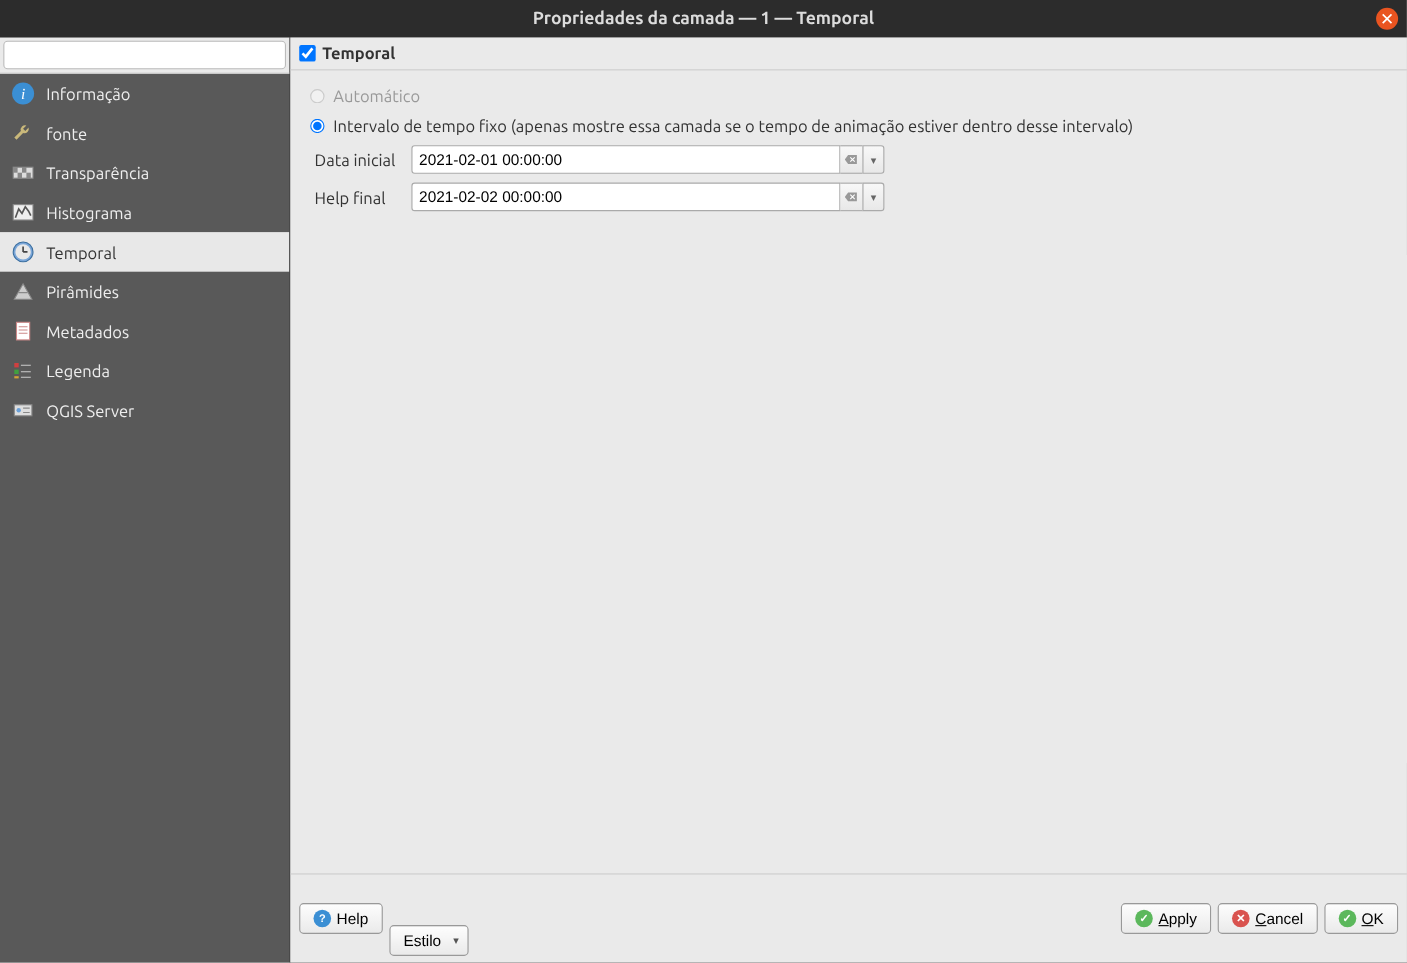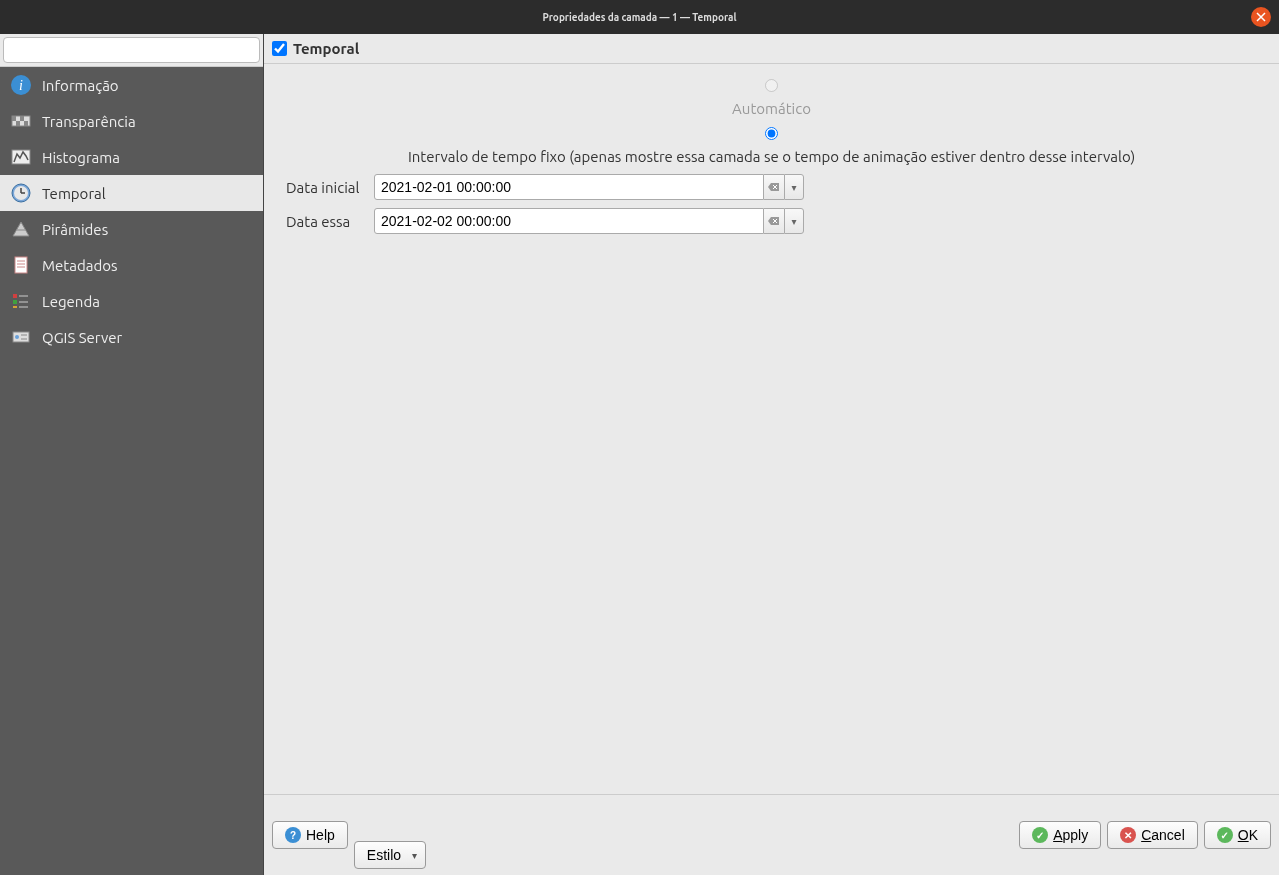--- a/index.html
+++ b/index.html
@@ -21,21 +21,21 @@
   }
   .titlebar {
     height: 34px;
     background: #2c2c2c;
     color: #dcdcdc;
     display: flex;
     align-items: center;
     justify-content: center;
     position: relative;
     font-weight: bold;
-    font-size: 10px;
+    font-size: 16px;
   }
   .titlebar .close {
     position: absolute;
     right: 8px;
     top: 7px;
     width: 20px;
     height: 20px;
     border-radius: 50%;
     background: #e95420;
     color: white;
@@ -129,21 +129,20 @@
   .form-area {
     padding: 10px 18px;
     flex: 1;
   }
   .radio-row {
     display: flex;
     align-items: center;
     gap: 8px;
     padding: 5px 0;
     font-size: 15px;
-    flex-direction: column;
   }
   .radio-row.disabled { color: #999; }
   .field-row {
     display: flex;
     align-items: center;
     padding: 4px 0;
     gap: 10px;
     margin-left: 4px;
   }
   .field-label {
@@ -253,20 +252,28 @@
         <div class="nav-item">
           <span class="nav-icon">
             <svg width="22" height="22" viewBox="0 0 22 22">
                 <circle cx="11" cy="11" r="10" fill="#3b8fd4"></circle>
                 <text x="11" y="16" text-anchor="middle" fill="white" font-family="Georgia" font-style="italic" font-size="14">i</text>
               </svg>
           </span>
           <span>Informação</span>
         </div>
 
+        <div class="nav-item">
+          <span class="nav-icon">
+            <svg width="22" height="22" viewBox="0 0 22 22">
+                <path d="M14 4 a4 4 0 0 0 -5 5 l-6 6 2 2 6-6 a4 4 0 0 0 5-5 l-3 3 -2-2 z" fill="#c9b87a"></path>
+              </svg>
+          </span>
+          <span>fonte</span>
+        </div>
 
 
         <div class="nav-item">
           <span class="nav-icon">
             <svg width="22" height="22" viewBox="0 0 22 22">
                 <rect x="2" y="6" width="18" height="10" fill="#ddd" stroke="#888"></rect>
                 <rect x="2" y="6" width="4" height="5" fill="#888"></rect>
                 <rect x="10" y="6" width="4" height="5" fill="#888"></rect>
                 <rect x="6" y="11" width="4" height="5" fill="#888"></rect>
                 <rect x="14" y="11" width="4" height="5" fill="#888"></rect>
@@ -373,21 +380,21 @@
               <svg width="12" height="10" viewBox="0 0 12 10">
                   <path d="M3 1 L11 1 L11 9 L3 9 L0 5 Z" fill="#999"></path>
                   <path d="M5 3 L9 7 M9 3 L5 7" stroke="white" stroke-width="1"></path>
                 </svg>
             </div>
             <div class="dropdown-btn">▾</div>
           </div>
         </div>
 
         <div class="field-row">
-          <span class="field-label">Data essa</span>
+          <span class="field-label">Help final</span>
           <div class="date-input-group">
             <input class="date-input" type="text" value="2021-02-02 00:00:00" style="">
             <div class="clear-btn">
               <svg width="12" height="10" viewBox="0 0 12 10">
                   <path d="M3 1 L11 1 L11 9 L3 9 L0 5 Z" fill="#999"></path>
                   <path d="M5 3 L9 7 M9 3 L5 7" stroke="white" stroke-width="1"></path>
                 </svg>
             </div>
             <div class="dropdown-btn">▾</div>
           </div>

